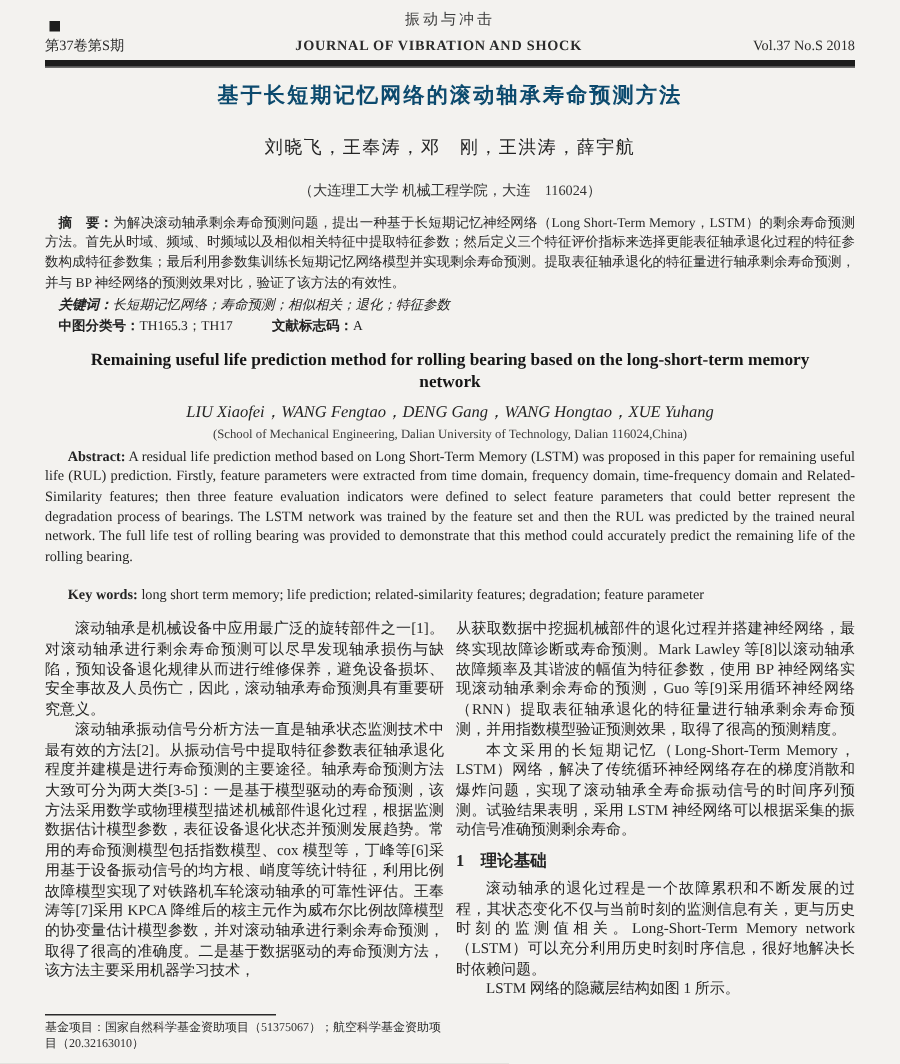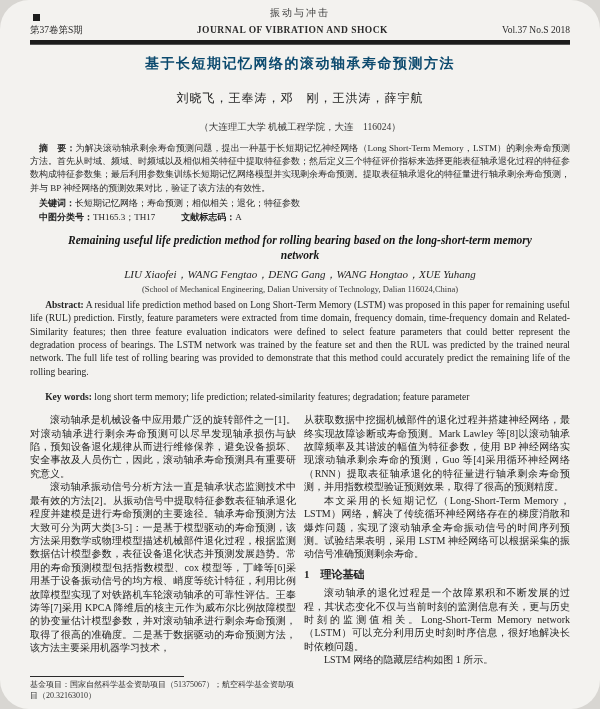--- a/index.html
+++ b/index.html
@@ -8,40 +8,39 @@
     position:relative;
     width:600px;height:709px;
     margin:0 auto;
     background:#f3f2ef;
     color:#242424;
     font-family:"Liberation Serif","DejaVu Serif",serif;
     box-sizing:border-box;
     padding:6px 30px 8px 30px;
     display:flex;flex-direction:column;
     overflow:hidden;
-    border-radius:29px;
   }
   .scan-artifact{position:absolute;left:33px;top:14px;width:7px;height:7px;background:#1d1d1d;}
   
   .journal-cn{text-align:center;font-size:10px;letter-spacing:2px;color:#3a3a3a;}
   .header-row{display:flex;justify-content:space-between;align-items:baseline;font-size:9.5px;margin-top:4px;color:#2b2b2b;gap:28px;}
   .header-row .mid{font-weight:bold;letter-spacing:.5px;}
   .header-rule{height:4px;background:#1c1c1c;margin-top:3px;border-bottom:1px solid #555;}
   
   .title-cn{font-size:14px;font-weight:bold;text-align:center;letter-spacing:1.5px;margin:10px 0 5px 0;color:#0c4a6e;}
   .authors-cn{text-align:center;font-size:12px;letter-spacing:1px;margin:12px 0;}
   .affil-cn{text-align:center;font-size:9.5px;margin:2px 0 6px 0;color:#333;}
   
   .abstract-cn{font-size:9px;line-height:13.2px;text-align:justify;margin:2px 0 0 0;text-indent:1em;color:#2a2a2a;}
-  .kw-line{font-size:9px;line-height:13px;margin:2px 0 0 0;text-indent:1em;}
+  .kw-line{font-size:9px;line-height:13px;margin:2px 0 0 0;text-indent:1em;font-style:italic;}
   .clc-line{font-size:9px;line-height:13px;margin:1px 0 0 0;text-indent:1em;}
   .clc-line .gap{margin-left:26px;}
   b.lab{font-weight:bold;}
   
-  .title-en{font-size:11.5px;font-weight:bold;text-align:center;line-height:15px;margin:9px 0 3px 0;color:#161616;font-style:italic;}
+  .title-en{font-size:11.5px;font-weight:bold;text-align:center;line-height:15px;margin:9px 0 3px 0;color:#161616;}
   .authors-en{text-align:center;font-style:italic;font-size:11px;margin:1px 0;}
   .affil-en{text-align:center;font-size:8.5px;color:#3a3a3a;margin:1px 0 4px 0;}
   .abstract-en{font-size:9.5px;line-height:13.4px;text-align:justify;margin:1px 0 0 0;text-indent:1.6em;}
   .kw-en{font-size:9.5px;line-height:13px;margin:12px 0 0 0;text-indent:1.6em;}
   
   .columns{display:flex;gap:8px;margin-top:9px;flex:1;overflow:hidden;}
   .col{width:50%;font-size:10px;line-height:13.4px;text-align:justify;color:#242424;}
   .col-left{display:flex;flex-direction:column;}
   .col p{margin:0;text-indent:2em;}
   .col p.cont{text-indent:0;}
@@ -87,20 +86,20 @@
   <div class="columns">
     <div class="col col-left">
       <p>滚动轴承是机械设备中应用最广泛的旋转部件之一[1]。对滚动轴承进行剩余寿命预测可以尽早发现轴承损伤与缺陷，预知设备退化规律从而进行维修保养，避免设备损坏、安全事故及人员伤亡，因此，滚动轴承寿命预测具有重要研究意义。</p>
       <p>滚动轴承振动信号分析方法一直是轴承状态监测技术中最有效的方法[2]。从振动信号中提取特征参数表征轴承退化程度并建模是进行寿命预测的主要途径。轴承寿命预测方法大致可分为两大类[3-5]：一是基于模型驱动的寿命预测，该方法采用数学或物理模型描述机械部件退化过程，根据监测数据估计模型参数，表征设备退化状态并预测发展趋势。常用的寿命预测模型包括指数模型、cox 模型等，丁峰等[6]采用基于设备振动信号的均方根、峭度等统计特征，利用比例故障模型实现了对铁路机车轮滚动轴承的可靠性评估。王奉涛等[7]采用 KPCA 降维后的核主元作为威布尔比例故障模型的协变量估计模型参数，并对滚动轴承进行剩余寿命预测，取得了很高的准确度。二是基于数据驱动的寿命预测方法，该方法主要采用机器学习技术，</p>
       <div class="footnote">
         <div class="footnote-rule"></div>
         <span>基金项目：国家自然科学基金资助项目（51375067）；航空科学基金资助项目（20.32163010）</span>
       </div>
     </div>
     <div class="col col-right">
-      <p class="cont">从获取数据中挖掘机械部件的退化过程并搭建神经网络，最终实现故障诊断或寿命预测。Mark Lawley 等[8]以滚动轴承故障频率及其谐波的幅值为特征参数，使用 BP 神经网络实现滚动轴承剩余寿命的预测，Guo 等[4]采用循环神经网络（RNN）提取表征轴承退化的特征量进行轴承剩余寿命预测，并用指数模型验证预测效果，取得了很高的预测精度。</p>
+      <p class="cont">从获取数据中挖掘机械部件的退化过程并搭建神经网络，最终实现故障诊断或寿命预测。Mark Lawley 等[8]以滚动轴承故障频率及其谐波的幅值为特征参数，使用 BP 神经网络实现滚动轴承剩余寿命的预测，Guo 等[9]采用循环神经网络（RNN）提取表征轴承退化的特征量进行轴承剩余寿命预测，并用指数模型验证预测效果，取得了很高的预测精度。</p>
       <p>本文采用的长短期记忆（Long-Short-Term Memory，LSTM）网络，解决了传统循环神经网络存在的梯度消散和爆炸问题，实现了滚动轴承全寿命振动信号的时间序列预测。试验结果表明，采用 LSTM 神经网络可以根据采集的振动信号准确预测剩余寿命。</p>
       <h3 class="section-heading">1　理论基础</h3>
       <p>滚动轴承的退化过程是一个故障累积和不断发展的过程，其状态变化不仅与当前时刻的监测信息有关，更与历史时刻的监测值相关。Long-Short-Term Memory network（LSTM）可以充分利用历史时刻时序信息，很好地解决长时依赖问题。</p>
       <p>LSTM 网络的隐藏层结构如图 1 所示。</p>
     </div>
   </div>
 </div>
 
 </body></html>

